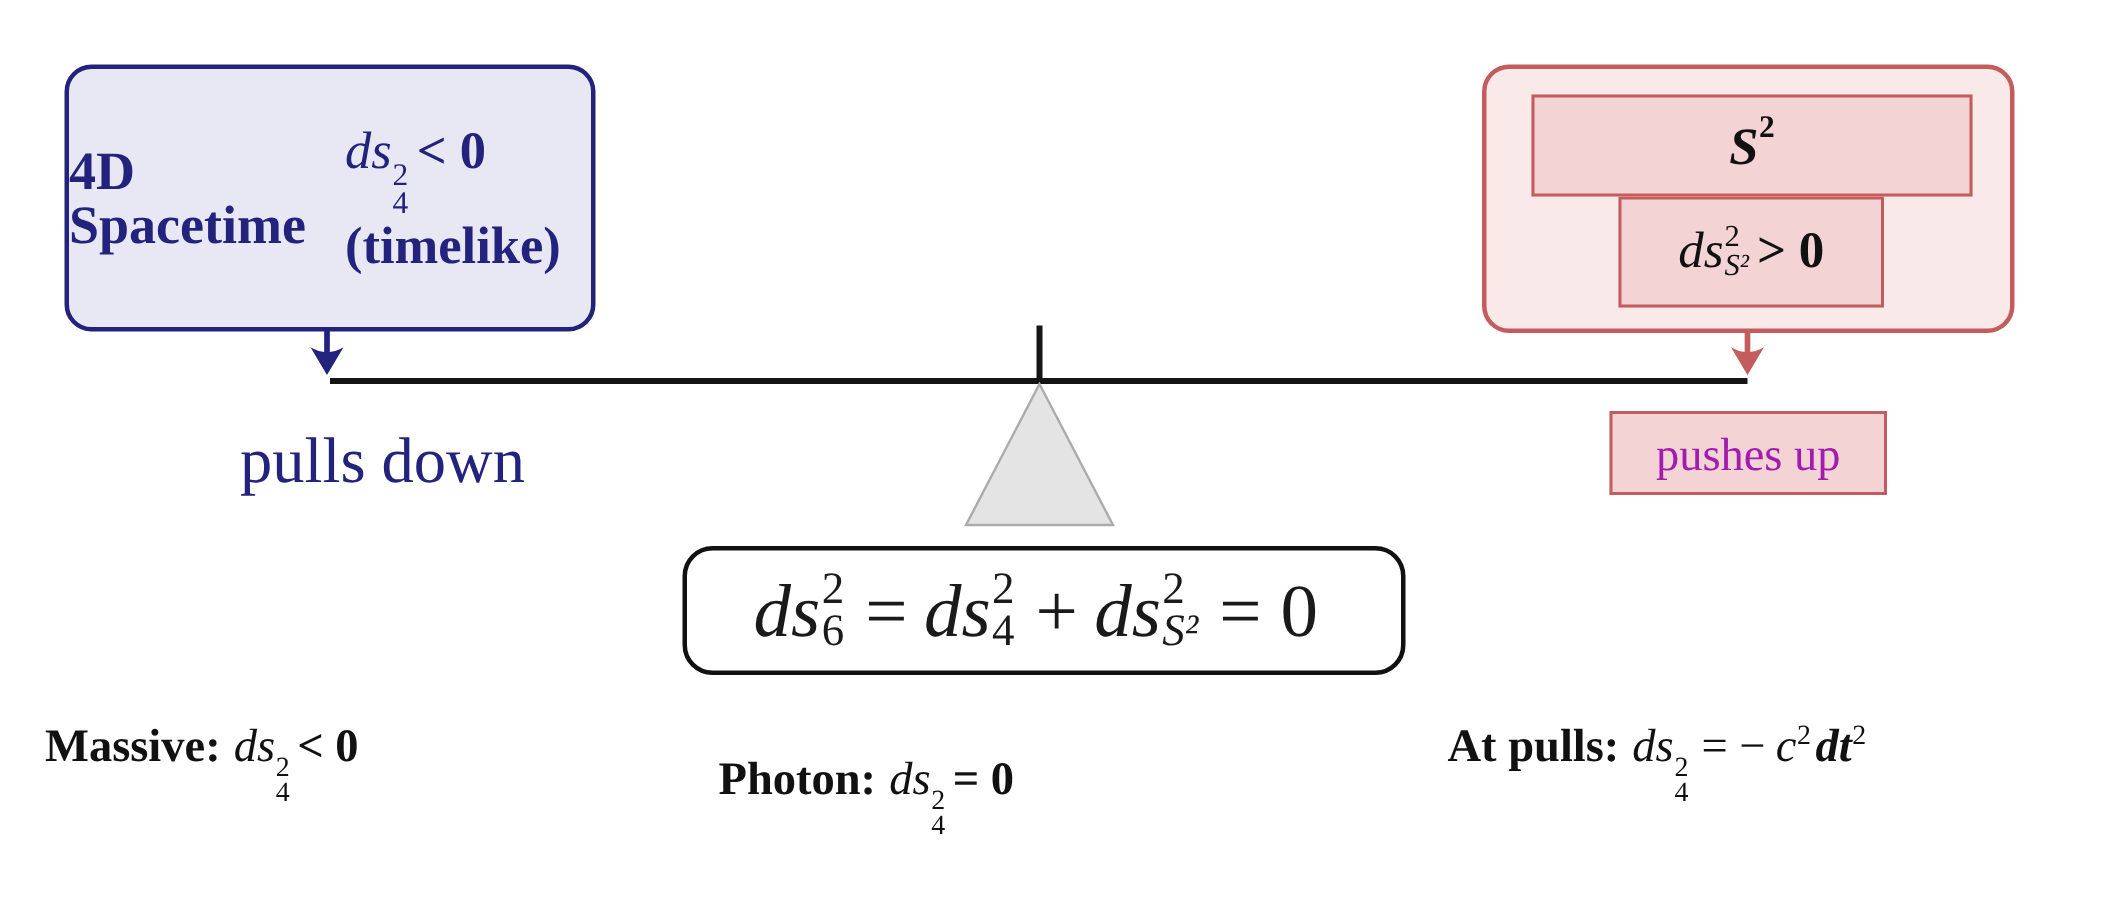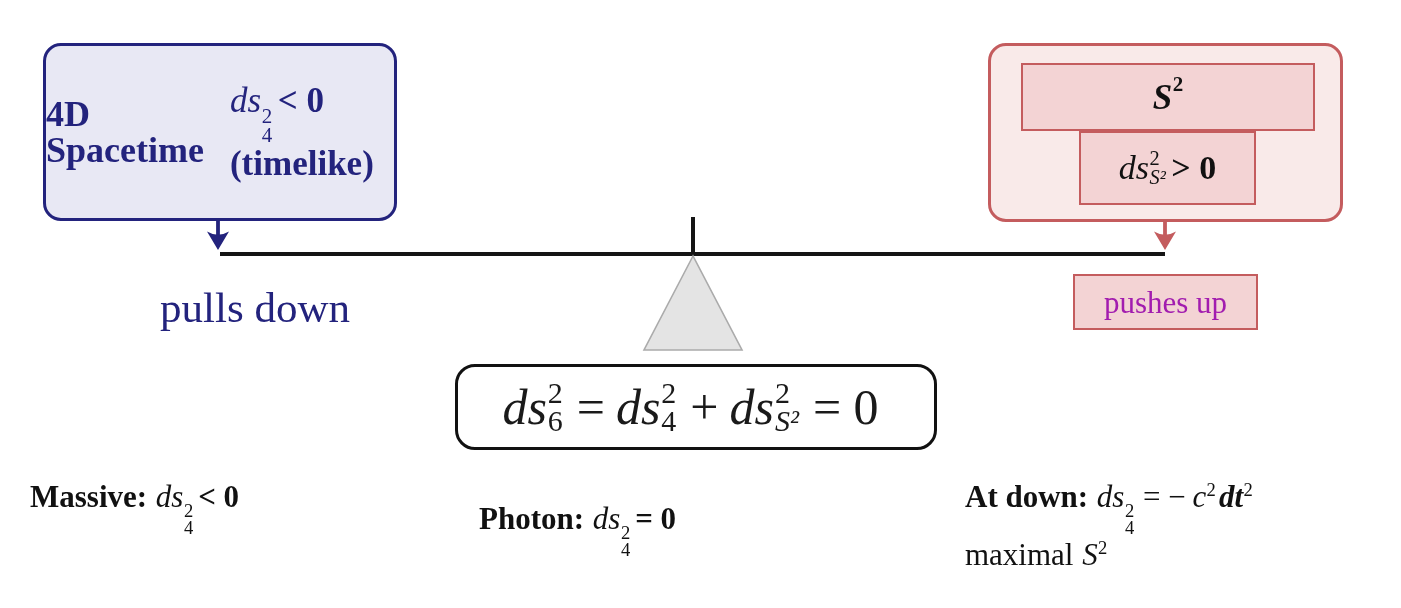--- a/index.html
+++ b/index.html
@@ -160,23 +160,20 @@
     <div>
       <b>Photon:</b><span class="mi ml">ds</span><span class="ss">
           <span class="up">2</span>
           <span class="dn">4</span>
         </span><span class="mls">= 0</span>
     </div>
   </div>
 
   <div class="abs case case-atrest">
     <div>
-      <b>At down:</b><span class="mi ml">ds</span><span class="ss">
+      <b>At pulls:</b><span class="mi ml">ds</span><span class="ss">
           <span class="up">2</span>
           <span class="dn">4</span>
         </span><span class="op">= −</span><span class="mi">c</span><span class="sp">2</span><span class="mi mls">dt</span><span class="sp">2</span>
-    </div>
-    <div>
-      <span>maximal</span><span class="mi ml">S</span><span class="sp">2</span>
     </div>
   </div>
 
 </div>
 
 </body></html>

